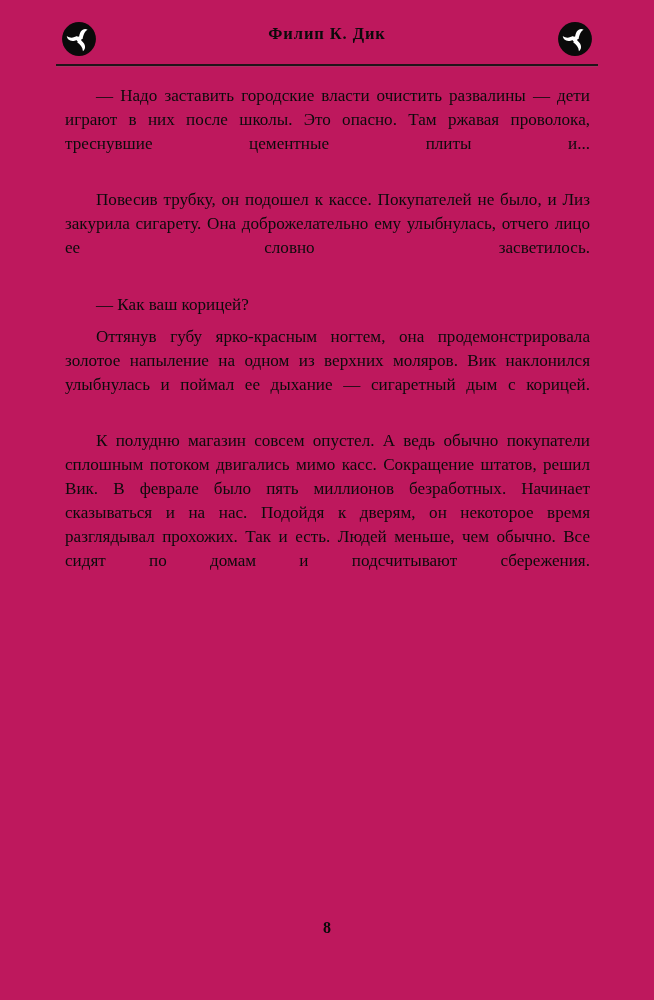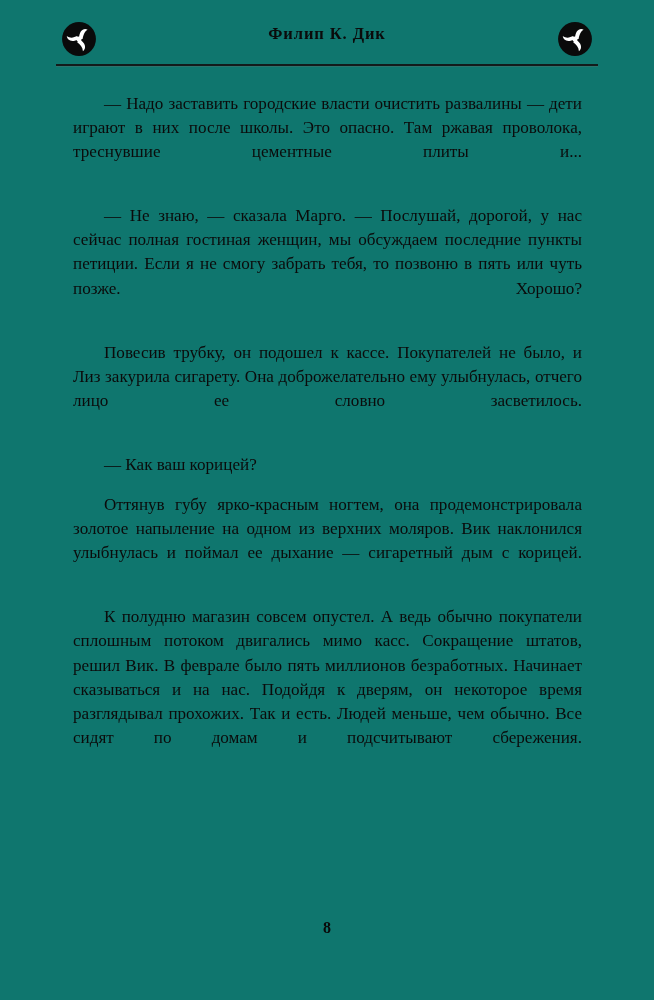--- a/index.html
+++ b/index.html
@@ -14,21 +14,21 @@
     font-family: "Liberation Serif", "DejaVu Serif", serif;
     color: #080808;
     position: relative;
   }
 
   .page {
     position: absolute;
     left: 0; top: 0;
     width: 654px;
     height: 1000px;
-    background: #0f766e;
+    background: #be185d;
   }
 
   
   .running-head {
     position: absolute;
     left: 56px;
     top: 18px;
     width: 542px;
     height: 42px;
   }
@@ -80,21 +80,21 @@
     width: 541px;
     font-size: 17.1px;
     line-height: 24.08px;
     text-align: justify;
     text-justify: inter-word;
     -webkit-hyphens: none;
     hyphens: none;
     color: #0b0b0b;
   }
   .textblock p {
-    margin: 16px;
+    margin: 8px;
     text-indent: 31px;
     text-align: justify;
   }
   
   .textblock p::after {
     content: "";
     display: inline-block;
     width: 100%;
   }
   .textblock p.ragged::after {
@@ -144,21 +144,20 @@
           <circle cx="50" cy="50" r="7"></circle>
         </g>
       </svg>
     </div>
   </div>
 
   <div class="head-rule"></div>
 
   <div class="textblock">
     <p>— Надо заставить городские власти очистить развалины — дети играют в них после школы. Это опасно. Там ржавая проволока, треснувшие цементные плиты и...</p>
-    <p>— Не знаю, — сказала Марго. — Послушай, дорогой, у нас сейчас полная гостиная женщин, мы обсуждаем последние пункты петиции. Если я не смогу забрать тебя, то позвоню в пять или чуть позже. Хорошо?</p>
     <p>Повесив трубку, он подошел к кассе. Покупателей не было, и Лиз закурила сигарету. Она доброжелательно ему улыбнулась, отчего лицо ее словно засветилось.</p>
     <p class="ragged">— Как ваш корицей?</p>
     <p>Оттянув губу ярко-красным ногтем, она продемонстрировала золотое напыление на одном из верхних моляров. Вик наклонился улыбнулась и поймал ее дыхание — сигаретный дым с корицей.</p>
     <p>К полудню магазин совсем опустел. А ведь обычно покупатели сплошным потоком двигались мимо касс. Сокращение штатов, решил Вик. В феврале было пять миллионов безработных. Начинает сказываться и на нас. Подойдя к дверям, он некоторое время разглядывал прохожих. Так и есть. Людей меньше, чем обычно. Все сидят по домам и подсчитывают сбережения.</p>
 
   </div>
 
   <div class="folio">8</div>
 
 </div>

